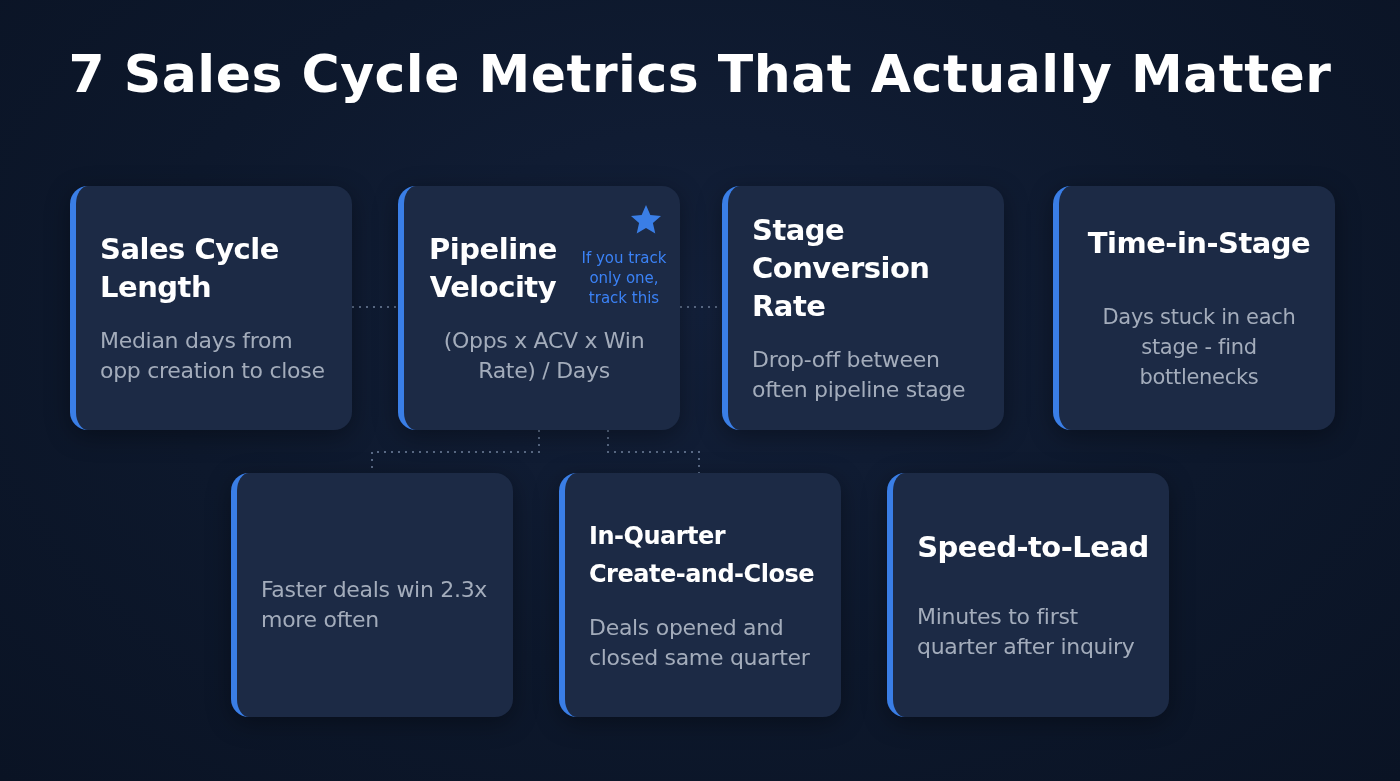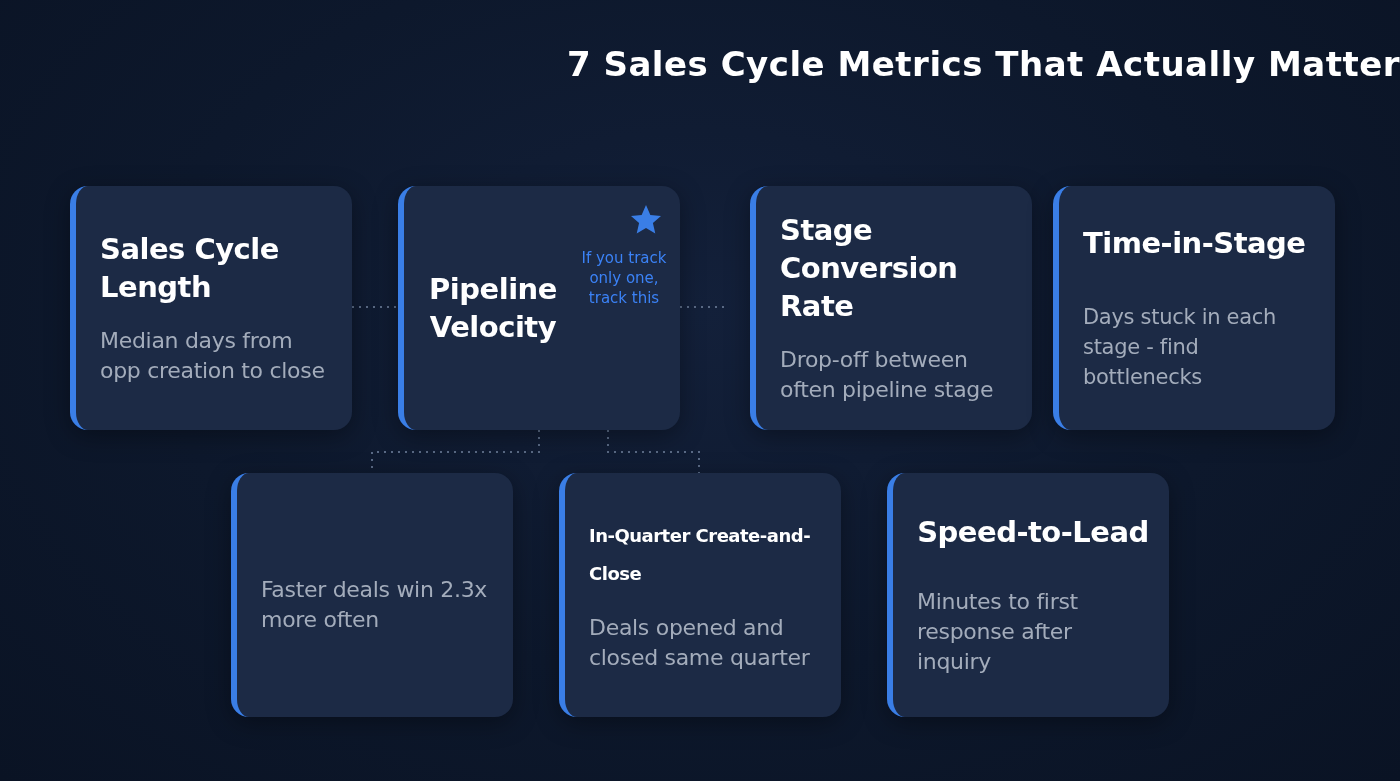--- a/index.html
+++ b/index.html
@@ -4,22 +4,22 @@
   <style>
     html, body { margin: 0; padding: 0; }
     body {
       width: 1400px; height: 781px; overflow: hidden;
       background: radial-gradient(ellipse at 50% 40%, #13203a 0%, #0d182c 55%, #0a1324 100%);
       font-family: "Liberation Sans", sans-serif;
       position: relative;
     }
     .title {
       position: absolute; left: 0; right: 0; top: 44px;
-      text-align: right; color: #ffffff;
-      font-size: 34px; font-weight: 700; letter-spacing: 0.5px;
+      text-align: center; color: #ffffff;
+      font-size: 52px; font-weight: 700; letter-spacing: 0.5px;
       font-family: "DejaVu Sans", sans-serif;
     }
     .card {
       position: absolute; box-sizing: border-box;
       width: 282px; height: 244px;
       background: #1c2a45;
       border-radius: 18px;
       border-left: 6px solid #3a7ee6;
       box-shadow: 0 6px 24px rgba(0,0,0,0.35);
       padding: 0 20px 0 24px;
@@ -61,37 +61,38 @@
   <div class="card-title">Sales Cycle Length</div>
   <div class="card-desc">Median days from opp creation to close</div>
 </div>
 
 <div class="card" style="left:398px; top:186px;text-align:center;">
   <svg class="star" viewBox="0 0 24 24">
     <path d="M12 2 L14.9 8.6 L22 9.3 L16.6 14 L18.2 21 L12 17.3 L5.8 21 L7.4 14 L2 9.3 L9.1 8.6 Z" fill="#3a7ee6"></path>
   </svg>
   <div class="card-title" style="width:130px;">Pipeline Velocity</div>
   <div class="note">If you track only one, track this</div>
+  <div class="card-desc">(Opps x ACV x Win Rate) / Days</div>
 </div>
 
-<div class="card" style="left:750px; top:186px;">
+<div class="card" style="left:722px; top:186px;">
   <div class="card-title">Stage Conversion Rate</div>
   <div class="card-desc">Drop-off between often pipeline stage</div>
 </div>
 
-<div class="card" style="left:1053px; top:186px;">
+<div class="card" style="left:1053px; top:186px;text-align:center;">
   <div class="card-title">Time-in-Stage</div>
   <div class="card-desc" style="font-size:21px;margin-top:40px;">Days stuck in each stage - find bottlenecks</div>
 </div>
 
 <div class="card" style="left:231px; top:473px;">
   <div class="card-desc">Faster deals win 2.3x more often</div>
 </div>
 
 <div class="card" style="left:559px; top:473px;">
-  <div class="card-title" style="font-size:18px;">In-Quarter Create-and-Close</div>
+  <div class="card-title" style="font-size:24px;">In-Quarter Create-and-Close</div>
   <div class="card-desc">Deals opened and closed same quarter</div>
 </div>
 
 <div class="card" style="left:887px; top:473px;align-items:center;">
   <div class="card-title">Speed-to-Lead</div>
-  <div class="card-desc" style="margin-top:36px;">Minutes to first response after inquiry</div>
+  <div class="card-desc" style="margin-top:36px;">Minutes to first quarter after inquiry</div>
 </div>
 
 </body></html>

